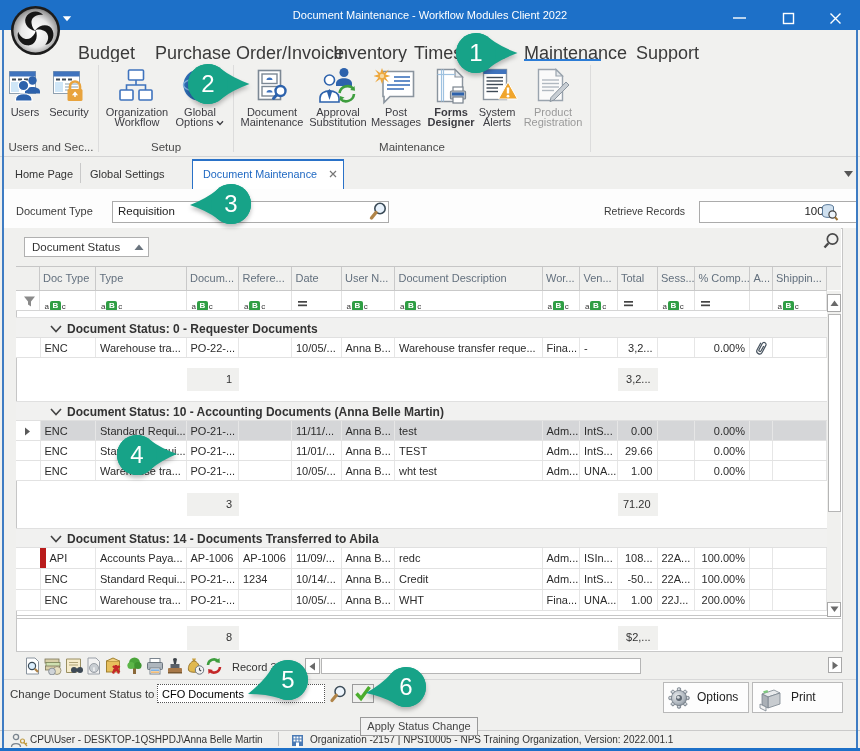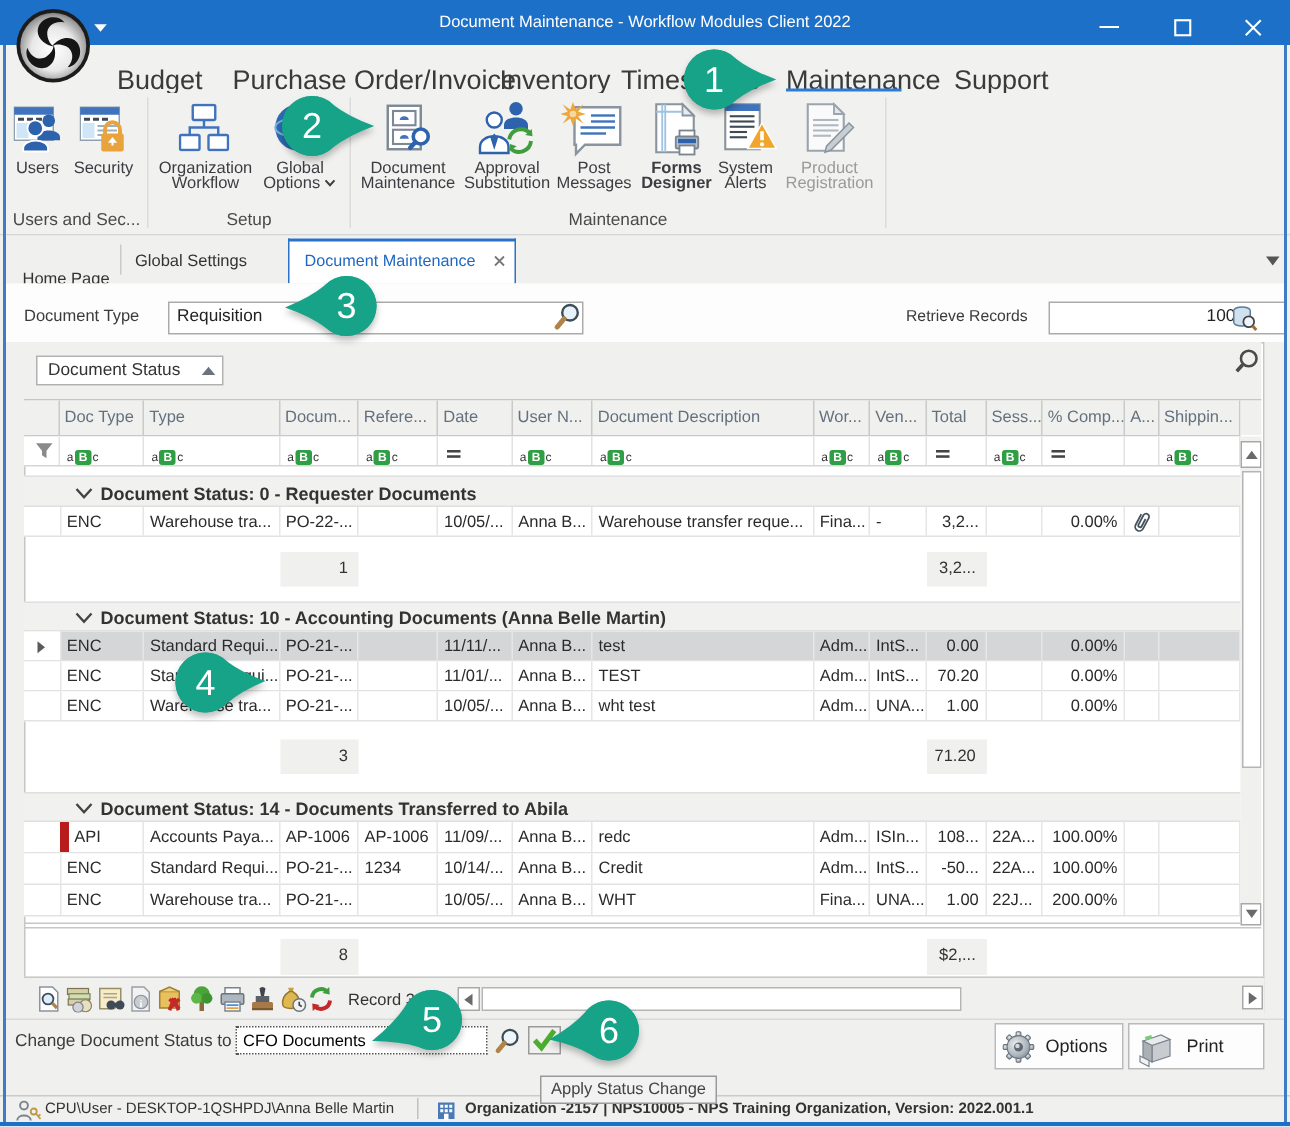--- a/index.html
+++ b/index.html
@@ -273,21 +273,21 @@
         <div>Product</div>
         <div>Registration</div>
       </div>
   </div>
   <div class="abs glabel" style="left:4px;width:94px;">Users and Sec...</div>
   <div class="abs glabel" style="left:99px;width:134px;">Setup</div>
   <div class="abs glabel" style="left:234px;width:356px;">Maintenance</div>
 
   <div class="abs" id="tabbar"></div>
   <div class="abs" id="activetab"></div>
-  <div class="abs ttxt" style="left:15px;margin-top:12px;">Home Page</div>
+  <div class="abs ttxt" style="left:15px;">Home Page</div>
   <div class="abs tsep" style="left:80px;"></div>
   <div class="abs ttxt" style="left:90px;">Global Settings</div>
   <div class="abs ttxt" style="left:203px;color:#1f68c2;font-size:10.8px;">Document Maintenance</div>
   <svg class="abs" style="left:328px;top:169px" width="10" height="10" viewBox="0 0 10 10">
       <path d="M2,2 L8,8 M8,2 L2,8" stroke="#777" stroke-width="1.2"></path>
     </svg>
   <svg class="abs" style="left:843px;top:170px" width="11" height="8" viewBox="0 0 11 8">
       <path d="M1,1 L10,1 L5.5,7 Z" fill="#555"></path>
     </svg>
 
@@ -429,21 +429,21 @@
     <div class="abs drow" style="top:213px;height:20px;">
       <div class="abs cell k1" style="border-left:1px solid #e6e6e6;">ENC</div>
       <div class="abs cell k2">Standard Requi...</div>
       <div class="abs cell k3">PO-21-...</div>
       <div class="abs cell k4"></div>
       <div class="abs cell k5">11/01/...</div>
       <div class="abs cell k6">Anna B...</div>
       <div class="abs cell k7">TEST</div>
       <div class="abs cell k8">Adm...</div>
       <div class="abs cell k9">IntS...</div>
-      <div class="abs cell k10 rt">70.20</div>
+      <div class="abs cell k10 rt">29.66</div>
       <div class="abs cell k11"></div>
       <div class="abs cell k12 rt">0.00%</div>
       <div class="abs cell k13"></div>
       <div class="abs cell k14"></div>
     </div>
     <div class="abs drow" style="top:233px;height:20px;">
       <div class="abs cell k1" style="border-left:1px solid #e6e6e6;">ENC</div>
       <div class="abs cell k2">Warehouse tra...</div>
       <div class="abs cell k3">PO-21-...</div>
       <div class="abs cell k4"></div>
@@ -686,21 +686,21 @@
     <g fill="#fff">
       <rect x="2.5" y="2.5" width="2" height="2"></rect>
         <rect x="5.5" y="2.5" width="2" height="2"></rect>
         <rect x="8.5" y="2.5" width="2" height="2"></rect>
       <rect x="2.5" y="5.5" width="2" height="2"></rect>
         <rect x="5.5" y="5.5" width="2" height="2"></rect>
         <rect x="8.5" y="5.5" width="2" height="2"></rect>
       <rect x="5" y="8.5" width="3" height="4.5"></rect>
     </g>
   </svg>
-  <div class="abs" style="left:310px;top:734px;font-size:10px;color:#333;font-weight:bold;">Organization -2157 | NPS10005 - NPS Training Organization, Version: 2022.001.1</div>
+  <div class="abs" style="left:310px;top:734px;font-size:10px;color:#333;">Organization -2157 | NPS10005 - NPS Training Organization, Version: 2022.001.1</div>
   <div class="abs sideb" style="left:2px;"></div>
   <div class="abs sideb" style="left:856px;"></div>
   <div class="abs" id="botblue"></div>
   <div id="callouts">
   <svg class="abs co" style="left:426px;top:18px" width="100" height="70" viewBox="0 0 100 70">
     <path d="M63.9,20.6 A20,20 0 1 0 63.9,49.4 Q74.3,41.3 91.5,35 Q74.3,28.7 63.9,20.6 Z" fill="#17a388"></path>
     <circle cx="50" cy="35" r="20" fill="#17a388"></circle>
     <text x="50" y="43" text-anchor="middle" font-size="24" fill="#fff" font-family="Liberation Sans">1</text>
   </svg>
   <svg class="abs co" style="left:158px;top:49px" width="100" height="70" viewBox="0 0 100 70">

